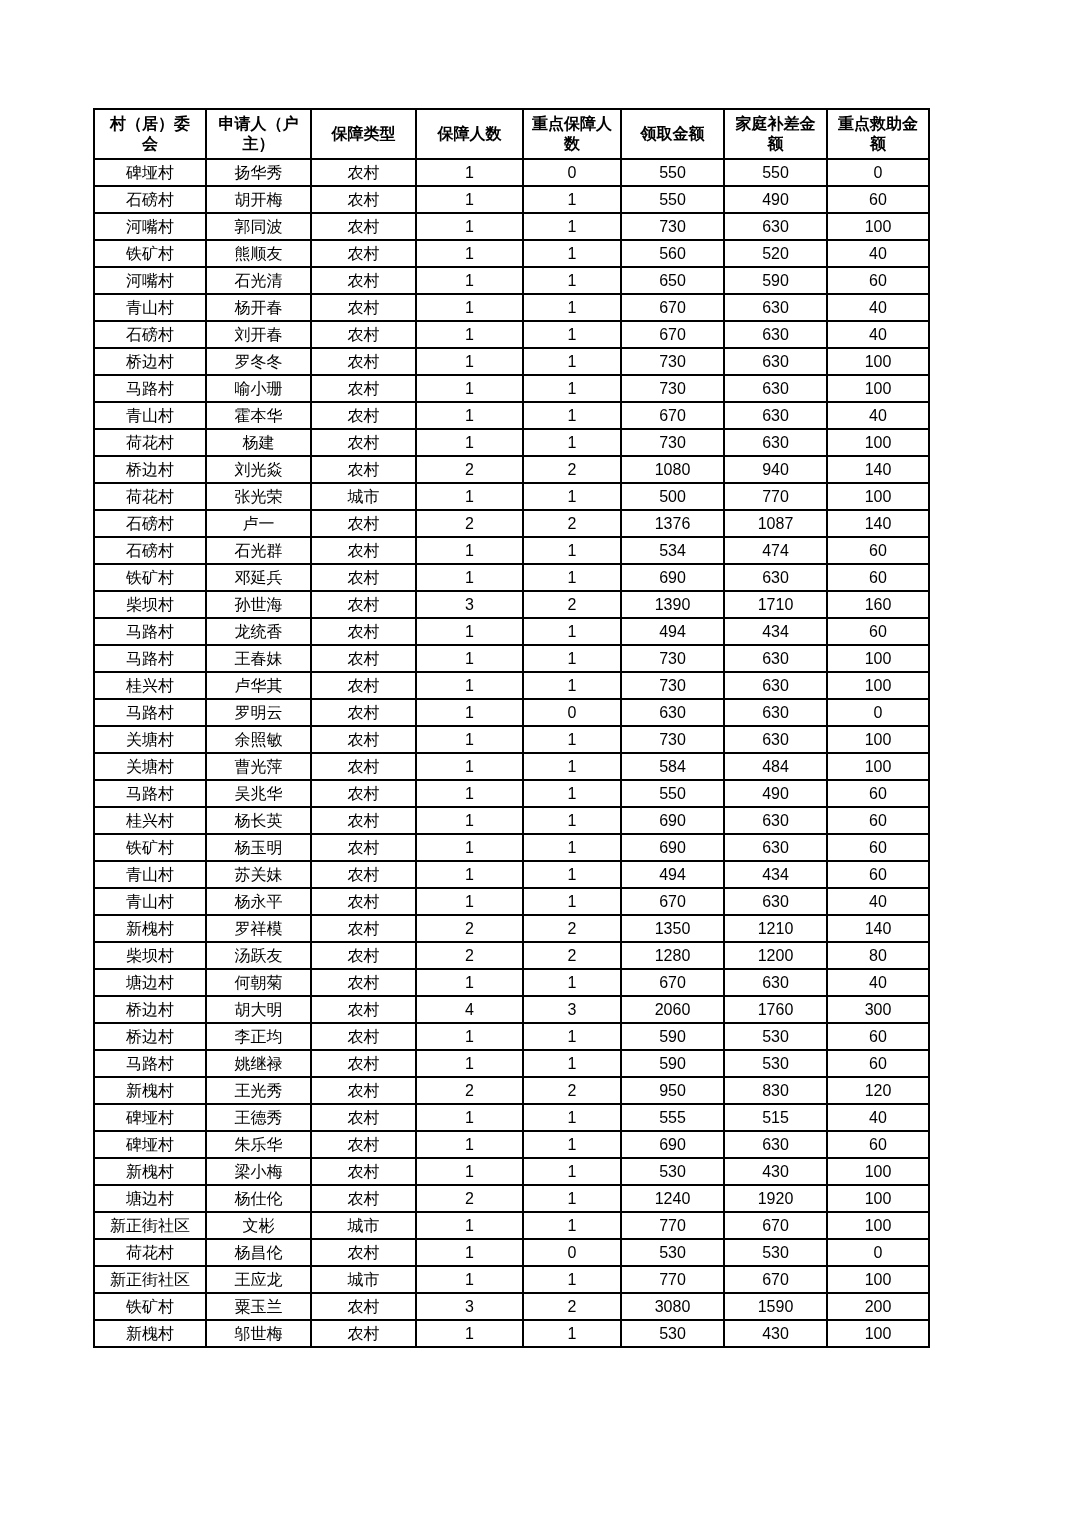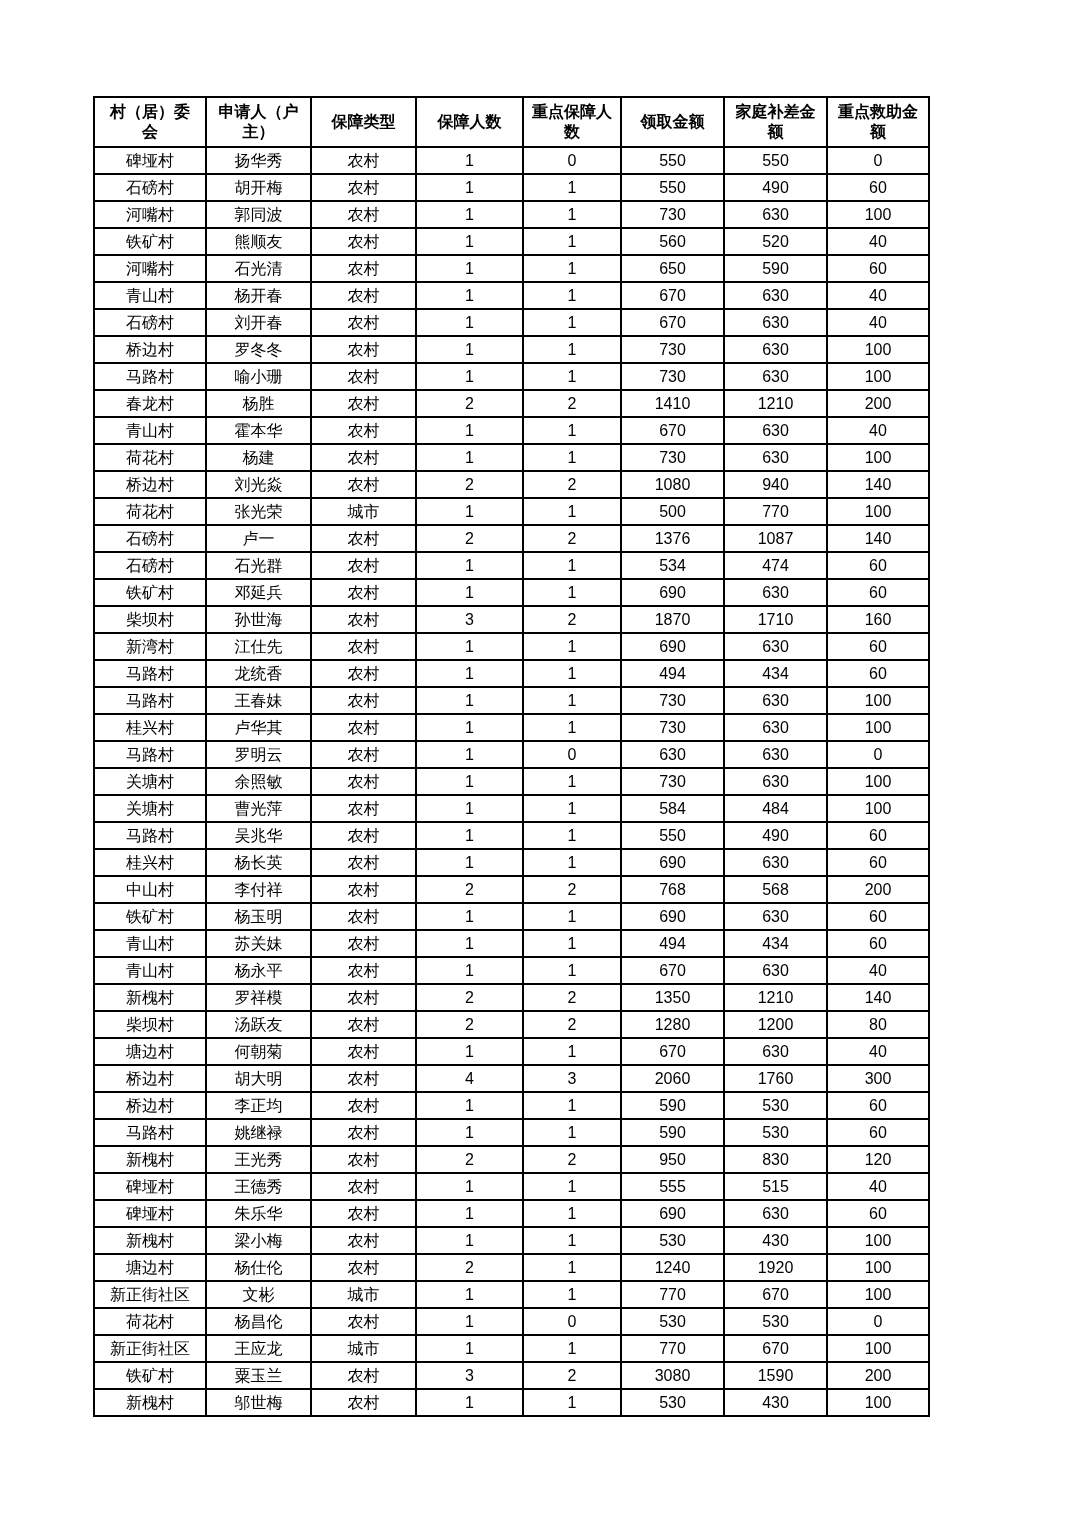--- a/index.html
+++ b/index.html
@@ -9,21 +9,21 @@
   }
   body {
     position: relative;
     width: 1074px;
     height: 1520px;
     font-family: "Liberation Sans", sans-serif;
     color: #000;
   }
   .page {
     position: absolute;
-    left: 0; top: 0;
+    left: 0; top: 12px;
     width: 1074px;
     height: 1500px;
     background: #ffffff;
   }
   table.welfare {
     position: absolute;
     left: 93px;
     top: 96px;
     border-collapse: collapse;
     table-layout: fixed;
@@ -168,30 +168,20 @@
           <td>马路村</td>
           <td>喻小珊</td>
           <td>农村</td>
           <td>1</td>
           <td>1</td>
           <td>730</td>
           <td>630</td>
           <td>100</td>
         </tr>
         <tr>
-          <td>春龙村</td>
-          <td>杨胜</td>
-          <td>农村</td>
-          <td>2</td>
-          <td>2</td>
-          <td>1410</td>
-          <td>1210</td>
-          <td>200</td>
-        </tr>
-        <tr>
           <td>青山村</td>
           <td>霍本华</td>
           <td>农村</td>
           <td>1</td>
           <td>1</td>
           <td>670</td>
           <td>630</td>
           <td>40</td>
         </tr>
         <tr>
@@ -253,35 +243,25 @@
           <td>690</td>
           <td>630</td>
           <td>60</td>
         </tr>
         <tr>
           <td>柴坝村</td>
           <td>孙世海</td>
           <td>农村</td>
           <td>3</td>
           <td>2</td>
-          <td>1870</td>
+          <td>1390</td>
           <td>1710</td>
           <td>160</td>
         </tr>
         <tr>
-          <td>新湾村</td>
-          <td>江仕先</td>
-          <td>农村</td>
-          <td>1</td>
-          <td>1</td>
-          <td>690</td>
-          <td>630</td>
-          <td>60</td>
-        </tr>
-        <tr>
           <td>马路村</td>
           <td>龙统香</td>
           <td>农村</td>
           <td>1</td>
           <td>1</td>
           <td>494</td>
           <td>434</td>
           <td>60</td>
         </tr>
         <tr>
@@ -346,30 +326,20 @@
         </tr>
         <tr>
           <td>桂兴村</td>
           <td>杨长英</td>
           <td>农村</td>
           <td>1</td>
           <td>1</td>
           <td>690</td>
           <td>630</td>
           <td>60</td>
-        </tr>
-        <tr>
-          <td>中山村</td>
-          <td>李付祥</td>
-          <td>农村</td>
-          <td>2</td>
-          <td>2</td>
-          <td>768</td>
-          <td>568</td>
-          <td>200</td>
         </tr>
         <tr>
           <td>铁矿村</td>
           <td>杨玉明</td>
           <td>农村</td>
           <td>1</td>
           <td>1</td>
           <td>690</td>
           <td>630</td>
           <td>60</td>

